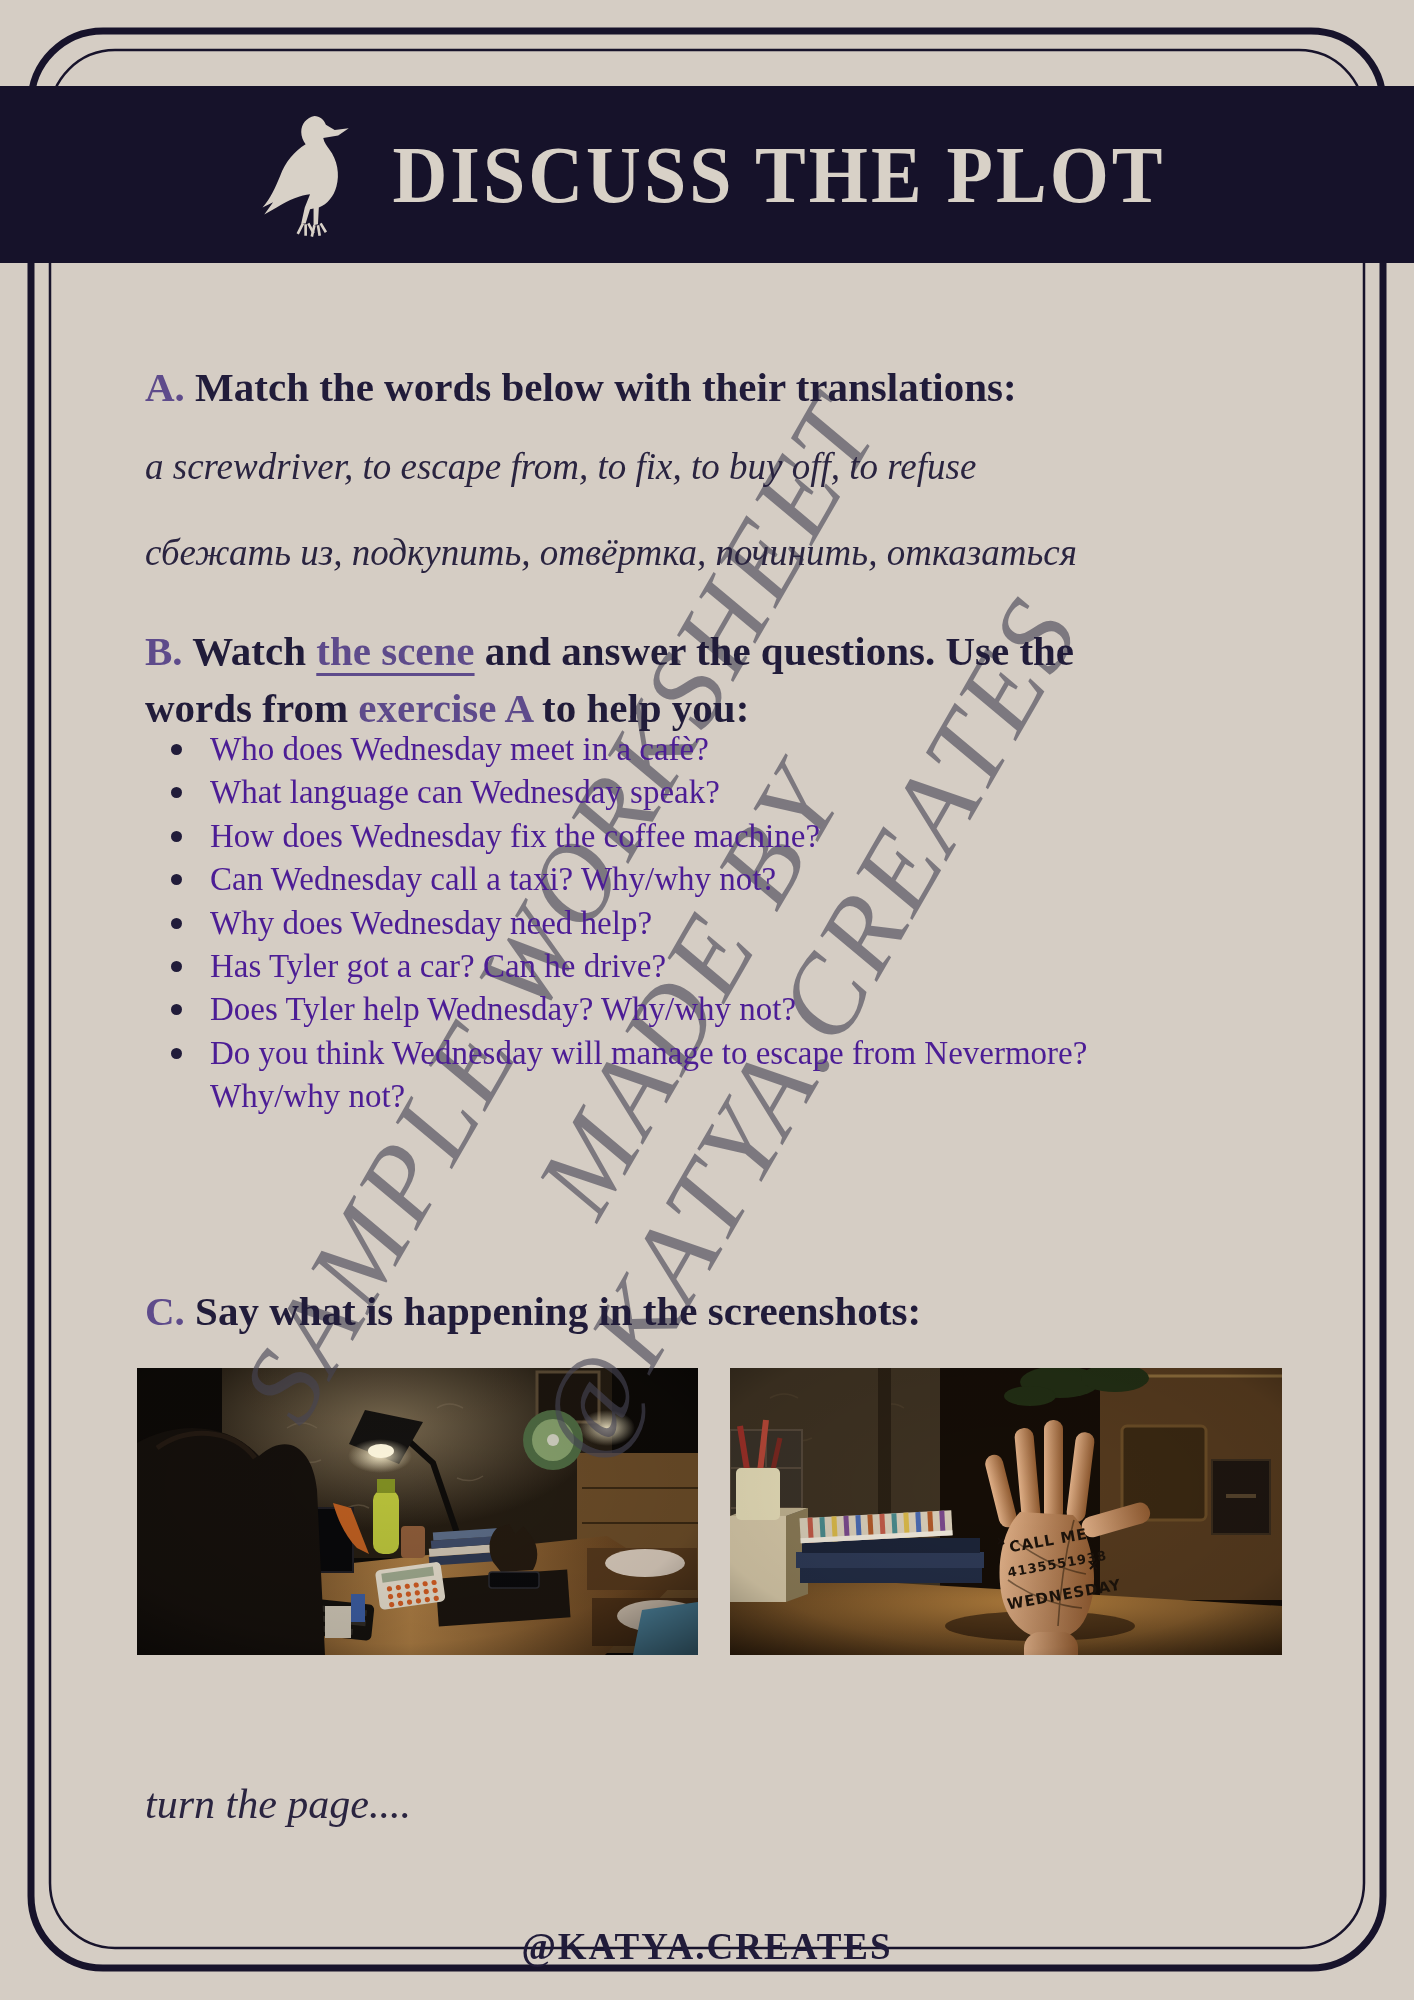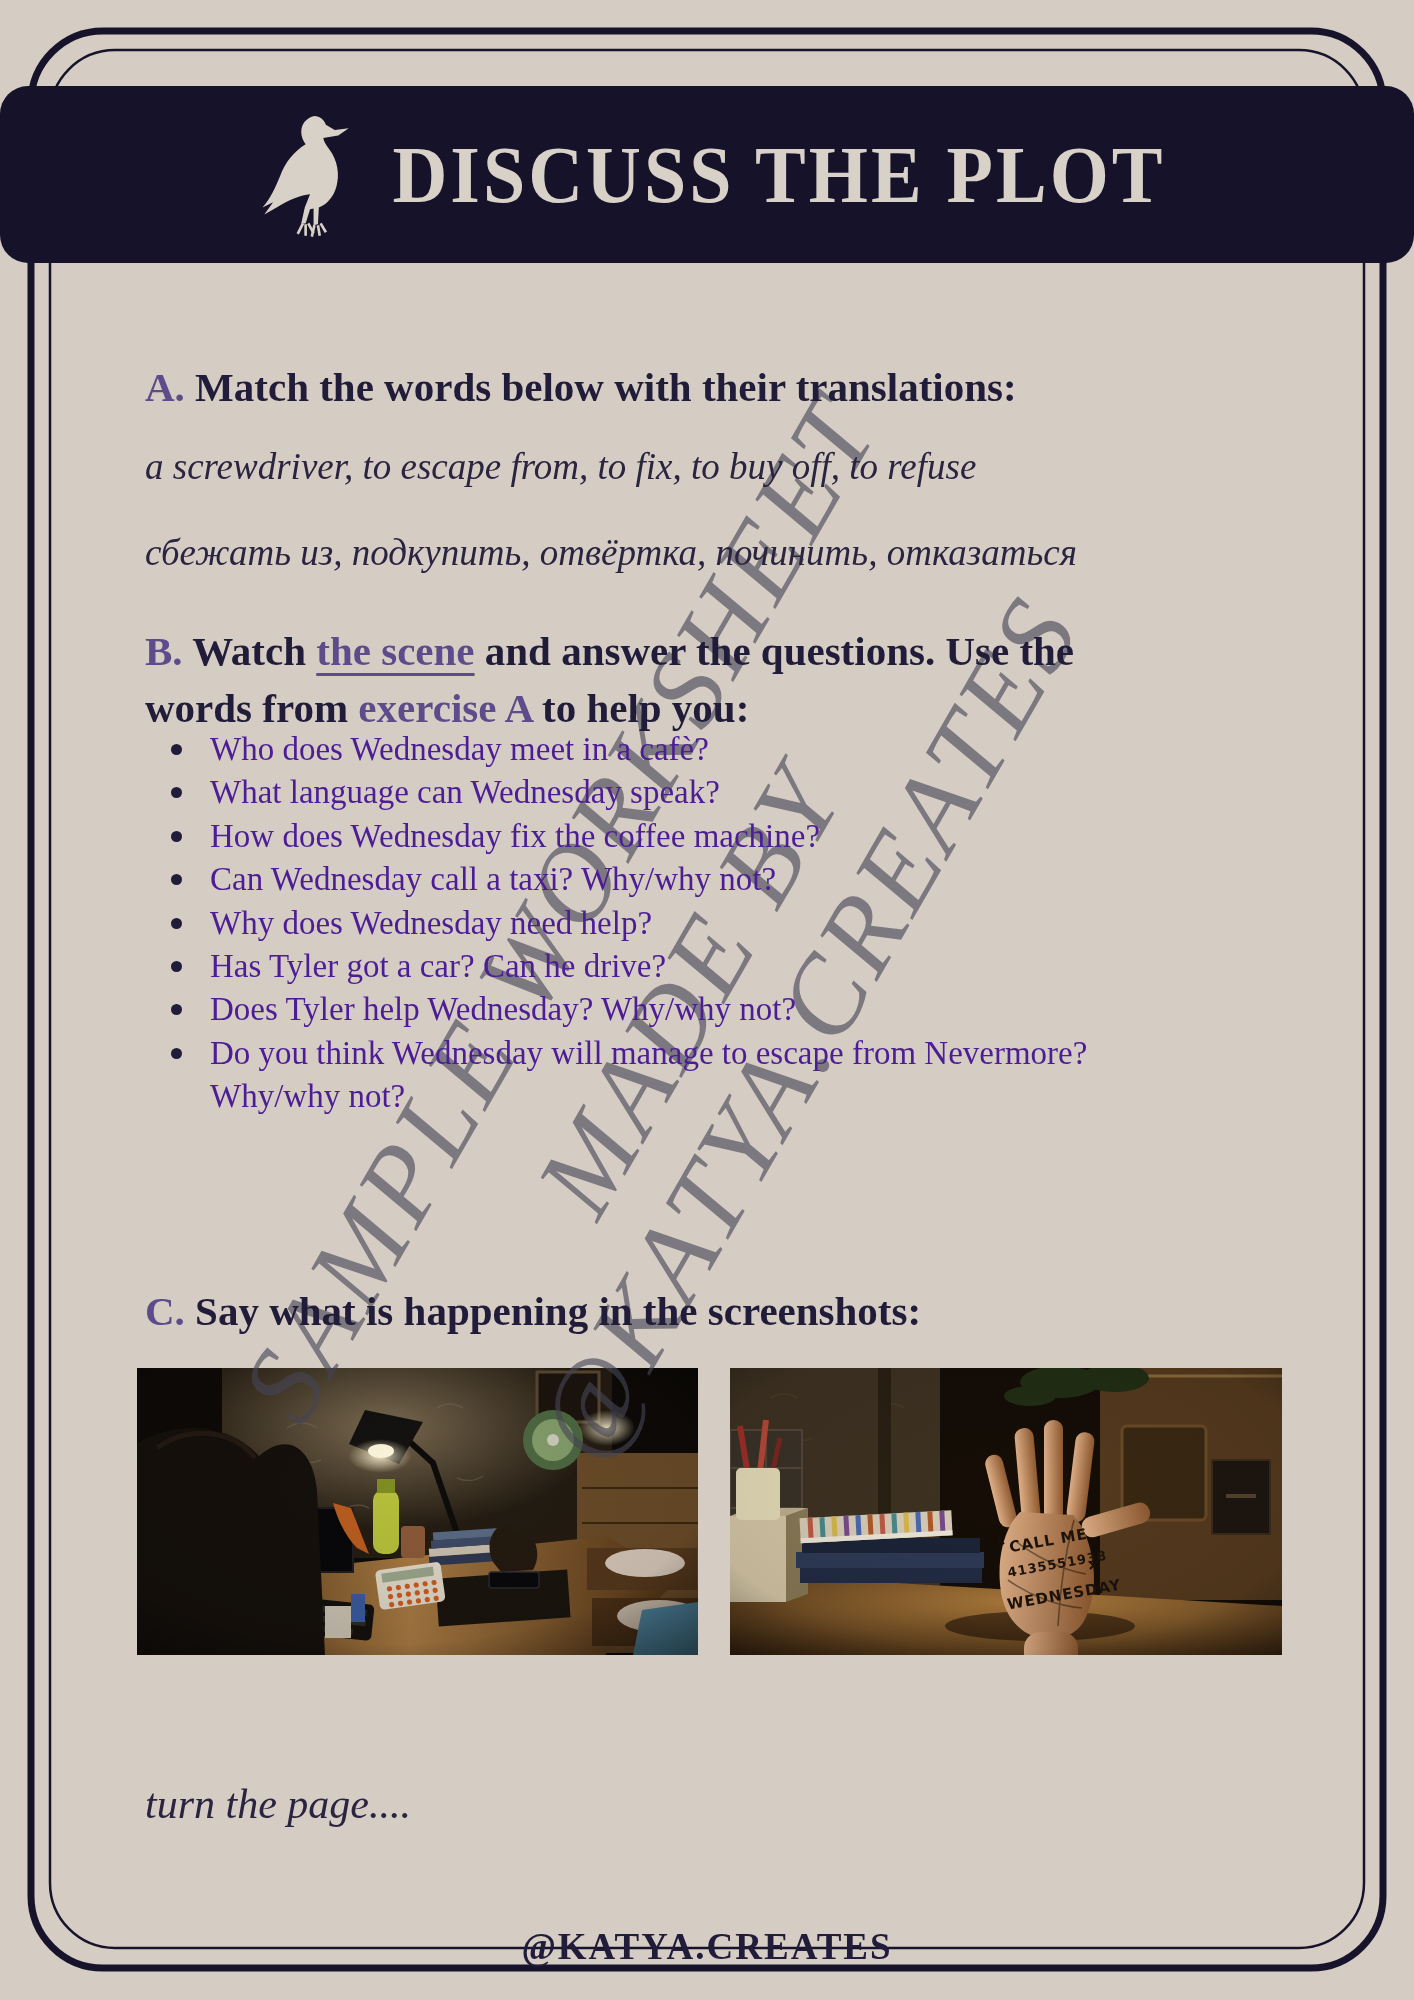--- a/index.html
+++ b/index.html
@@ -14,21 +14,21 @@
   
   .wm{position:absolute;white-space:nowrap;font-style:italic;font-weight:400;
       font-size:110px;letter-spacing:5px;color:rgba(70,67,84,0.62);
       transform:translate(-50%,-50%) rotate(-60deg);}
   .wm1{left:560px;top:909px;}
   .wm2{left:690px;top:990px;}
   .wm3{left:808px;top:1028px;}
 
   
   .band{position:absolute;left:0;top:86px;width:1414px;height:177px;background:#16122a;
-        display:flex;align-items:center;justify-content:center;gap:34px;border-radius:28px;}
+        display:flex;align-items:center;justify-content:center;gap:34px;}
   .band .title{font-size:76px;font-weight:700;letter-spacing:3px;color:#d8d1c7;
         transform:scaleY(1.06);white-space:nowrap;}
   .raven{width:110px;height:132px;flex:0 0 auto;}
 
   
   .abs{position:absolute;}
   .h-sec{left:145px;width:1165px;font-size:41px;font-weight:700;line-height:57px;}
   .sec-label{color:#5e4b8b;font-weight:700;}
   .purple{color:#5e4b8b;}
   a.scene-link{color:#5e4b8b;text-decoration:underline;text-decoration-thickness:3px;

